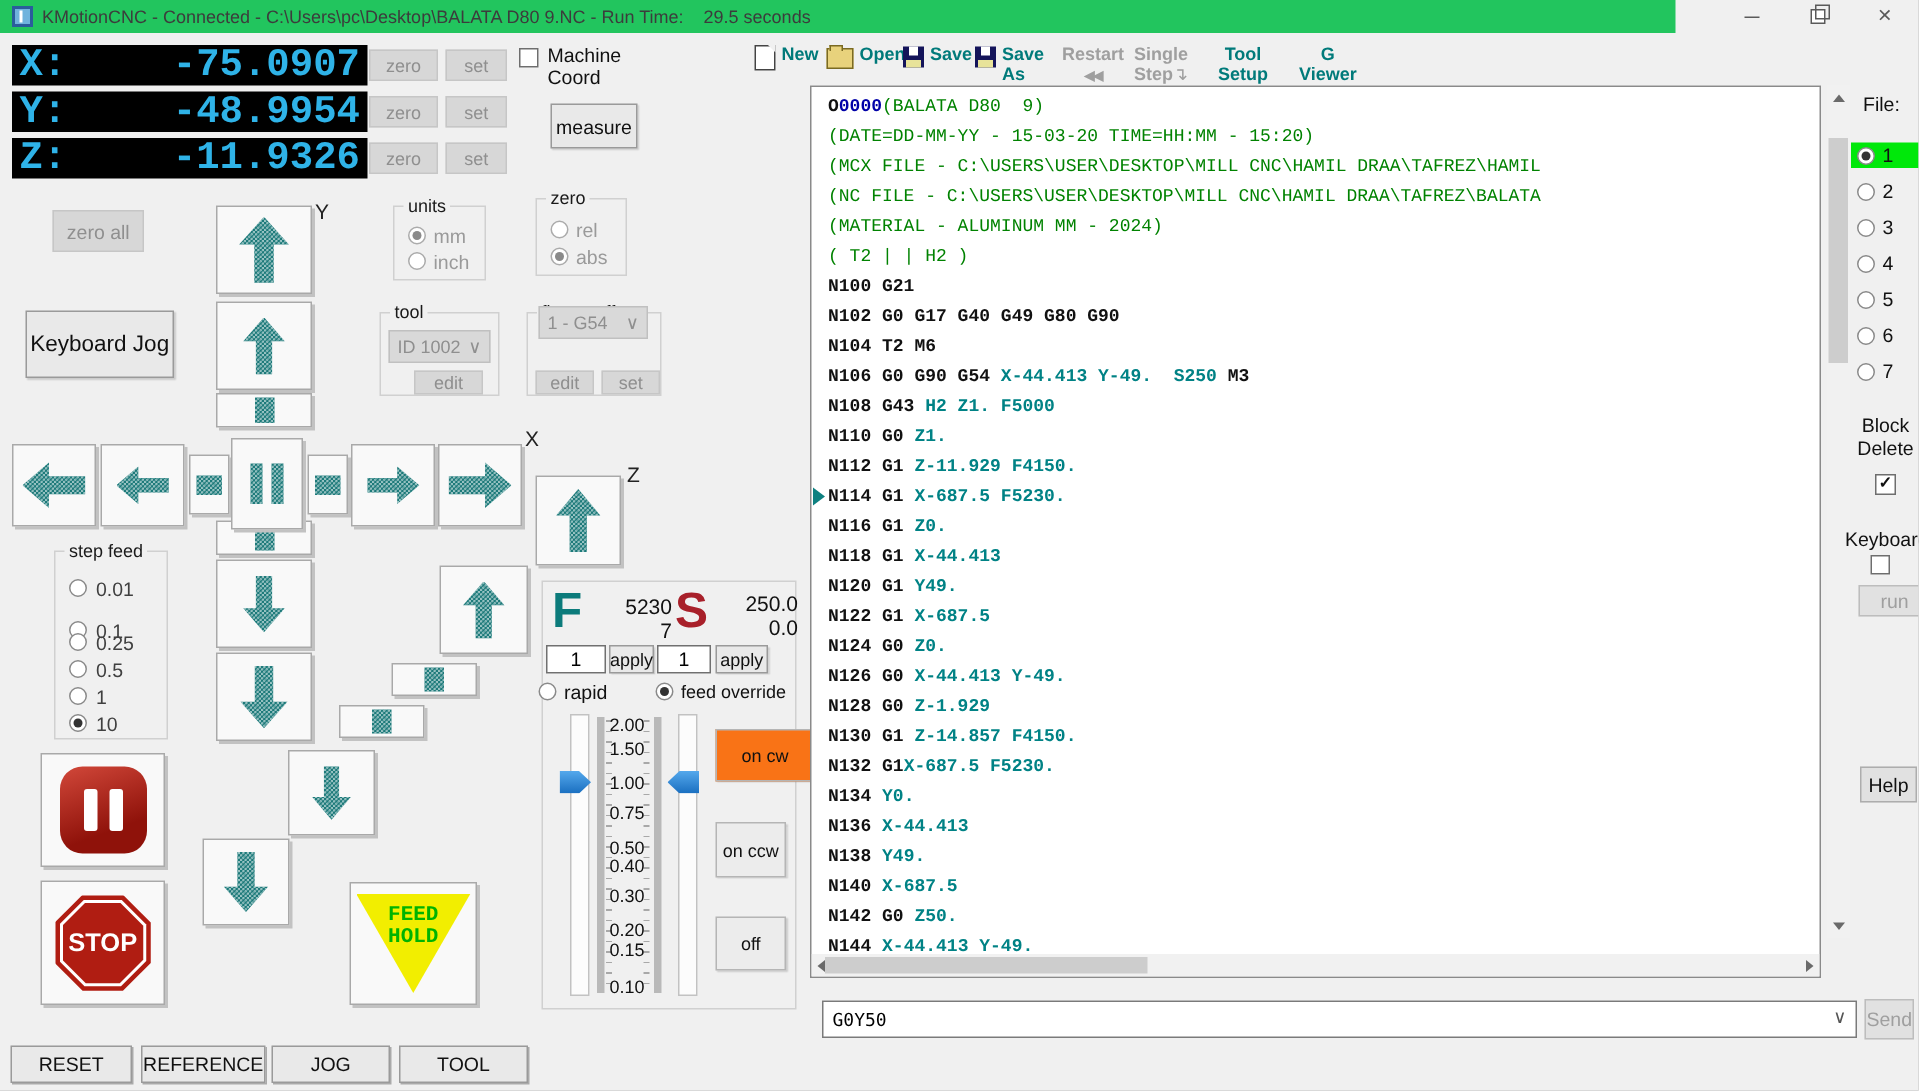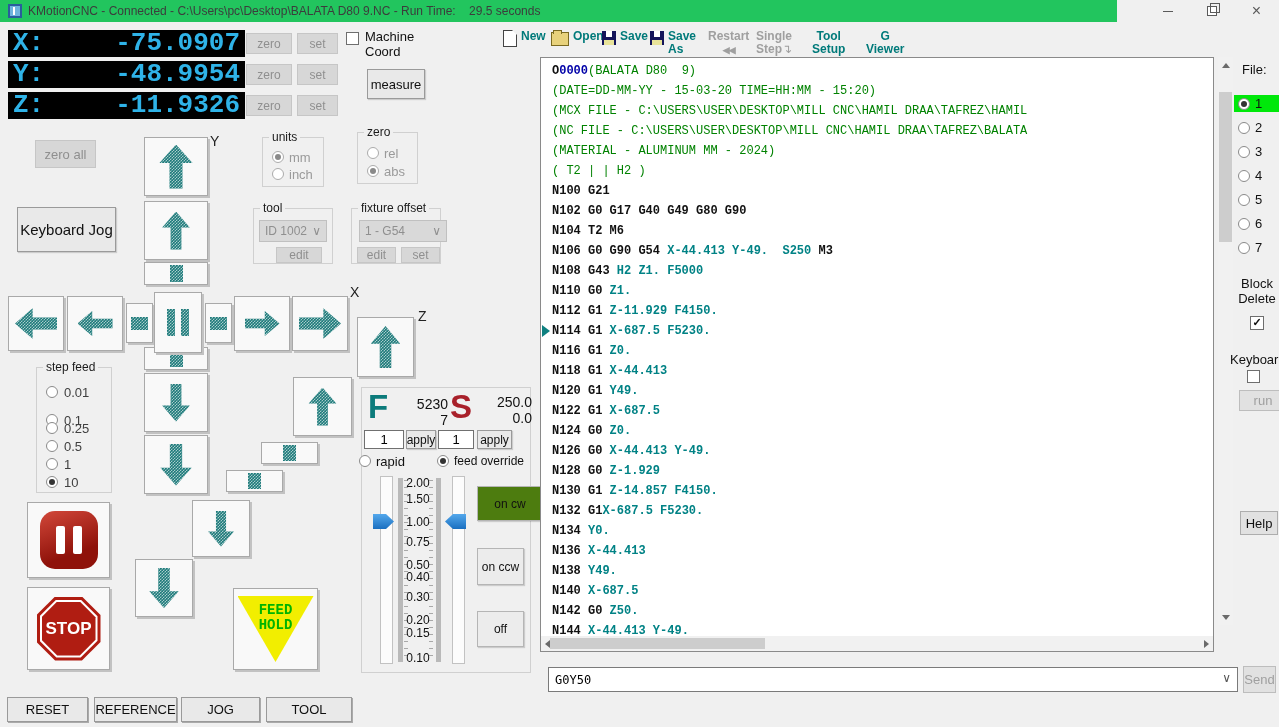--- a/index.html
+++ b/index.html
@@ -190,21 +190,21 @@
   </div>
   <div class="combo-dis" style="left:259px;top:220px;width:68px;height:22px;">
     <span>ID 1002</span>
     <span>∨</span>
   </div>
   <div class="btn-flat" style="left:276px;top:247px;width:46px;height:16px;">edit</div>
 
   <div class="grp" style="left:351px;top:208px;width:90px;height:56px;">
     <span class="legend">fixture offset</span>
   </div>
-  <div class="combo-dis" style="left:359px;top:220px;width:88px;height:22px;">
+  <div class="combo-dis" style="left:359px;top:204px;width:73px;height:22px;">
     <span>1 - G54</span>
     <span>∨</span>
   </div>
   <div class="btn-flat" style="left:357px;top:247px;width:39px;height:16px;">edit</div>
   <div class="btn-flat" style="left:401px;top:247px;width:39px;height:16px;">set</div>
 
   <div class="btn-flat" style="left:35px;top:140px;width:61px;height:28px;font-size:13px;">zero all</div>
   <div class="btn-std" style="left:17px;top:207px;width:99px;height:45px;font-size:15px;">Keyboard Jog</div>
 
   <div class="titem" style="left:503px;top:30px;">
@@ -355,21 +355,21 @@
 
   <div class="slider-ch" style="left:380px;top:476px;height:188px;"></div>
   <div class="slider-bar" style="left:398px;top:478px;height:184px;"></div>
   <div class="ticks" style="left:404px;top:480px;height:180px;"></div>
   <div class="ticks" style="left:429px;top:480px;height:180px;"></div>
   <div class="slider-bar" style="left:436px;top:478px;height:184px;"></div>
   <div class="slider-ch" style="left:452px;top:476px;height:188px;"></div>
   <div class="hdl hdl-r" style="left:373px;top:514px;"></div>
   <div class="hdl hdl-l" style="left:445px;top:514px;"></div>
 
-  <div class="btn-std" style="left:477px;top:486px;width:66px;height:35px;font-size:12px;background:#4d7c0f;border-color:#b5b5b5;">on cw</div>
+  <div class="btn-std" style="left:477px;top:486px;width:66px;height:35px;font-size:12px;background:#f97316;border-color:#b5b5b5;">on cw</div>
   <div class="btn-std" style="left:477px;top:548px;width:47px;height:37px;font-size:12px;background:#ececec;border-color:#b5b5b5;">on ccw</div>
   <div class="btn-std" style="left:477px;top:611px;width:47px;height:36px;font-size:12px;background:#ececec;border-color:#b5b5b5;">off</div>
 
   <div class="pane">
     <div id="gc-marker" style="top: 267px;"></div>
     <div id="gc-text"><div class="gc-line"><span class="seg-k">O</span><span class="seg-o">0000</span><span class="seg-c">(BALATA D80  9)</span></div><div class="gc-line"><span class="seg-c">(DATE=DD-MM-YY - 15-03-20 TIME=HH:MM - 15:20)</span></div><div class="gc-line"><span class="seg-c">(MCX FILE - C:\USERS\USER\DESKTOP\MILL CNC\HAMIL DRAA\TAFREZ\HAMIL</span></div><div class="gc-line"><span class="seg-c">(NC FILE - C:\USERS\USER\DESKTOP\MILL CNC\HAMIL DRAA\TAFREZ\BALATA</span></div><div class="gc-line"><span class="seg-c">(MATERIAL - ALUMINUM MM - 2024)</span></div><div class="gc-line"><span class="seg-c">( T2 | | H2 )</span></div><div class="gc-line"><span class="seg-k">N100 G21</span></div><div class="gc-line"><span class="seg-k">N102 G0 G17 G40 G49 G80 G90</span></div><div class="gc-line"><span class="seg-k">N104 T2 M6</span></div><div class="gc-line"><span class="seg-k">N106 G0 G90 G54 </span><span class="seg-v">X-44.413 Y-49.  S250</span><span class="seg-k"> M3</span></div><div class="gc-line"><span class="seg-k">N108 G43 </span><span class="seg-v">H2 Z1. F5000</span></div><div class="gc-line"><span class="seg-k">N110 G0 </span><span class="seg-v">Z1.</span></div><div class="gc-line"><span class="seg-k">N112 G1 </span><span class="seg-v">Z-11.929 F4150.</span></div><div class="gc-line"><span class="seg-k">N114 G1 </span><span class="seg-v">X-687.5 F5230.</span></div><div class="gc-line"><span class="seg-k">N116 G1 </span><span class="seg-v">Z0.</span></div><div class="gc-line"><span class="seg-k">N118 G1 </span><span class="seg-v">X-44.413</span></div><div class="gc-line"><span class="seg-k">N120 G1 </span><span class="seg-v">Y49.</span></div><div class="gc-line"><span class="seg-k">N122 G1 </span><span class="seg-v">X-687.5</span></div><div class="gc-line"><span class="seg-k">N124 G0 </span><span class="seg-v">Z0.</span></div><div class="gc-line"><span class="seg-k">N126 G0 </span><span class="seg-v">X-44.413 Y-49.</span></div><div class="gc-line"><span class="seg-k">N128 G0 </span><span class="seg-v">Z-1.929</span></div><div class="gc-line"><span class="seg-k">N130 G1 </span><span class="seg-v">Z-14.857 F4150.</span></div><div class="gc-line"><span class="seg-k">N132 G1</span><span class="seg-v">X-687.5 F5230.</span></div><div class="gc-line"><span class="seg-k">N134 </span><span class="seg-v">Y0.</span></div><div class="gc-line"><span class="seg-k">N136 </span><span class="seg-v">X-44.413</span></div><div class="gc-line"><span class="seg-k">N138 </span><span class="seg-v">Y49.</span></div><div class="gc-line"><span class="seg-k">N140 </span><span class="seg-v">X-687.5</span></div><div class="gc-line"><span class="seg-k">N142 G0 </span><span class="seg-v">Z50.</span></div><div class="gc-line"><span class="seg-k">N144 </span><span class="seg-v">X-44.413 Y-49.</span></div></div>
     <div class="hscroll">
       <span class="tri tri-l"></span>
       <div class="hthumb"></div>
       <span class="tri tri-r"></span>

